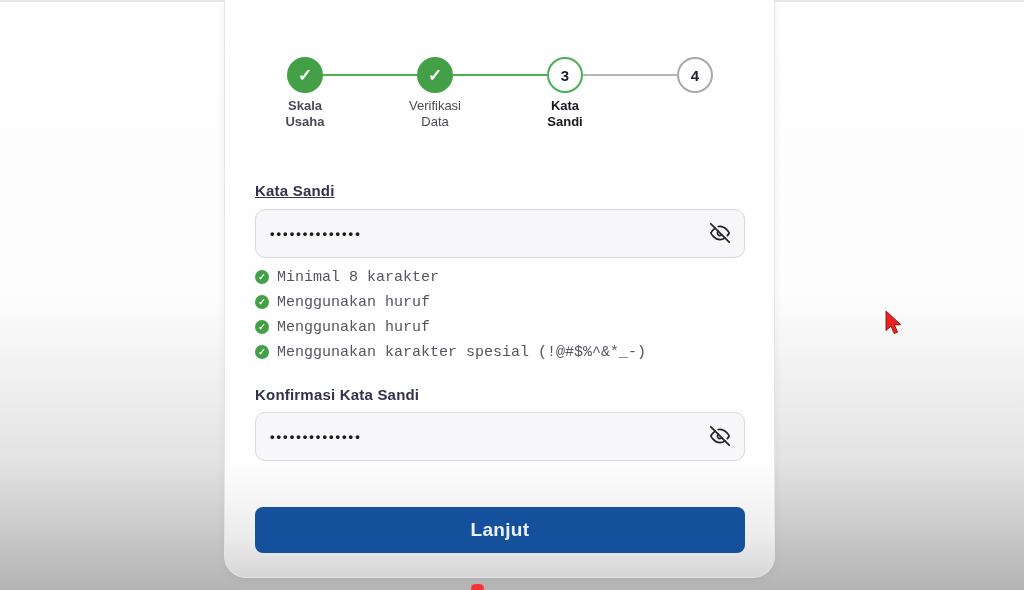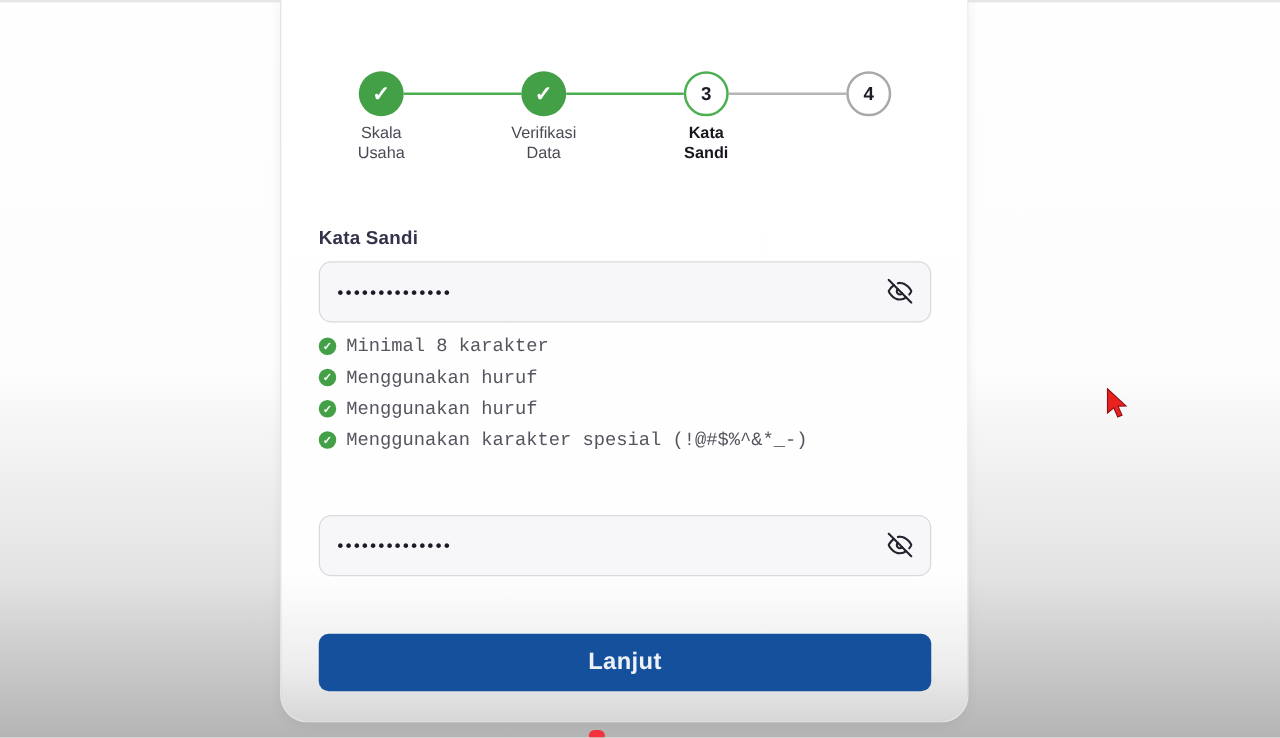--- a/index.html
+++ b/index.html
@@ -35,30 +35,30 @@
   .step-circle.active    { background: #ffffff; border: 2px solid #4caf50; color: #1d1d28; font-size: 15px; }
   .step-circle.upcoming  { background: #ffffff; border: 2px solid #a9a9ad; color: #1d1d28; font-size: 15px; }
   .step-circle.s1 { left: 62px; }
   .step-circle.s2 { left: 192px; }
   .step-circle.s3 { left: 322px; }
   .step-circle.s4 { left: 452px; }
   .step-label {
     position: absolute; top: 98px; width: 140px; text-align: center;
     font-size: 13px; line-height: 16px; color: #4a4a55;
   }
-  .step-label.l1 { left: 10px; }
+  .step-label.l1 { left: 10px; font-weight: bold; }
   .step-label.l2 { left: 140px; }
   .step-label.l3 { left: 270px; font-weight: bold; color: #17171f; }
   .step-label.l4 { left: 400px; }
   
   .field-label {
     position: absolute; left: 30px; font-size: 15px; font-weight: bold;
     color: #32324a; letter-spacing: 0.2px;
   }
-  .field-label.lab1 { top: 182px; }
+  .field-label.lab1 { top: 182px; text-decoration: underline; }
   .field-label.lab2 { top: 386px; }
   .input-wrap {
     position: absolute; left: 30px; width: 490px; height: 49px;
     background: #f7f7f9; border: 1px solid #d9d9de; border-radius: 10px;
   }
   .input-wrap.in1 { top: 209px; }
   .input-wrap.in2 { top: 412px; }
   .pw-input {
     width: 100%; height: 100%; background: transparent; border: none; outline: none;
     padding: 0 48px 0 14px; font-family: "Liberation Sans", sans-serif;
@@ -158,20 +158,21 @@
     <div class="req-item">
       <span class="req-check">✓</span>
       <span class="req-text">Menggunakan huruf</span>
     </div>
     <div class="req-item">
       <span class="req-check">✓</span>
       <span class="req-text">Menggunakan karakter spesial (!@#$%^&amp;*_-)</span>
     </div>
   </div>
 
+  <div class="field-label lab2">Konfirmasi Kata Sandi</div>
   <div class="input-wrap in2">
     <input class="pw-input" type="text" value="••••••••••••••" style="">
     <button class="eye-btn">
       <span>
         <svg viewBox="0 0 24 24" fill="none" stroke="#23232e" stroke-width="2" stroke-linecap="round" stroke-linejoin="round">
             <path d="M17.94 17.94A10.07 10.07 0 0 1 12 20c-7 0-11-8-11-8a18.45 18.45 0 0 1 5.06-5.94"></path>
             <path d="M9.9 4.24A9.12 9.12 0 0 1 12 4c7 0 11 8 11 8a18.5 18.5 0 0 1-2.16 3.19"></path>
             <path d="M14.12 14.12a3 3 0 1 1-4.24-4.24"></path>
             <line x1="1" y1="1" x2="23" y2="23"></line>
           </svg>

